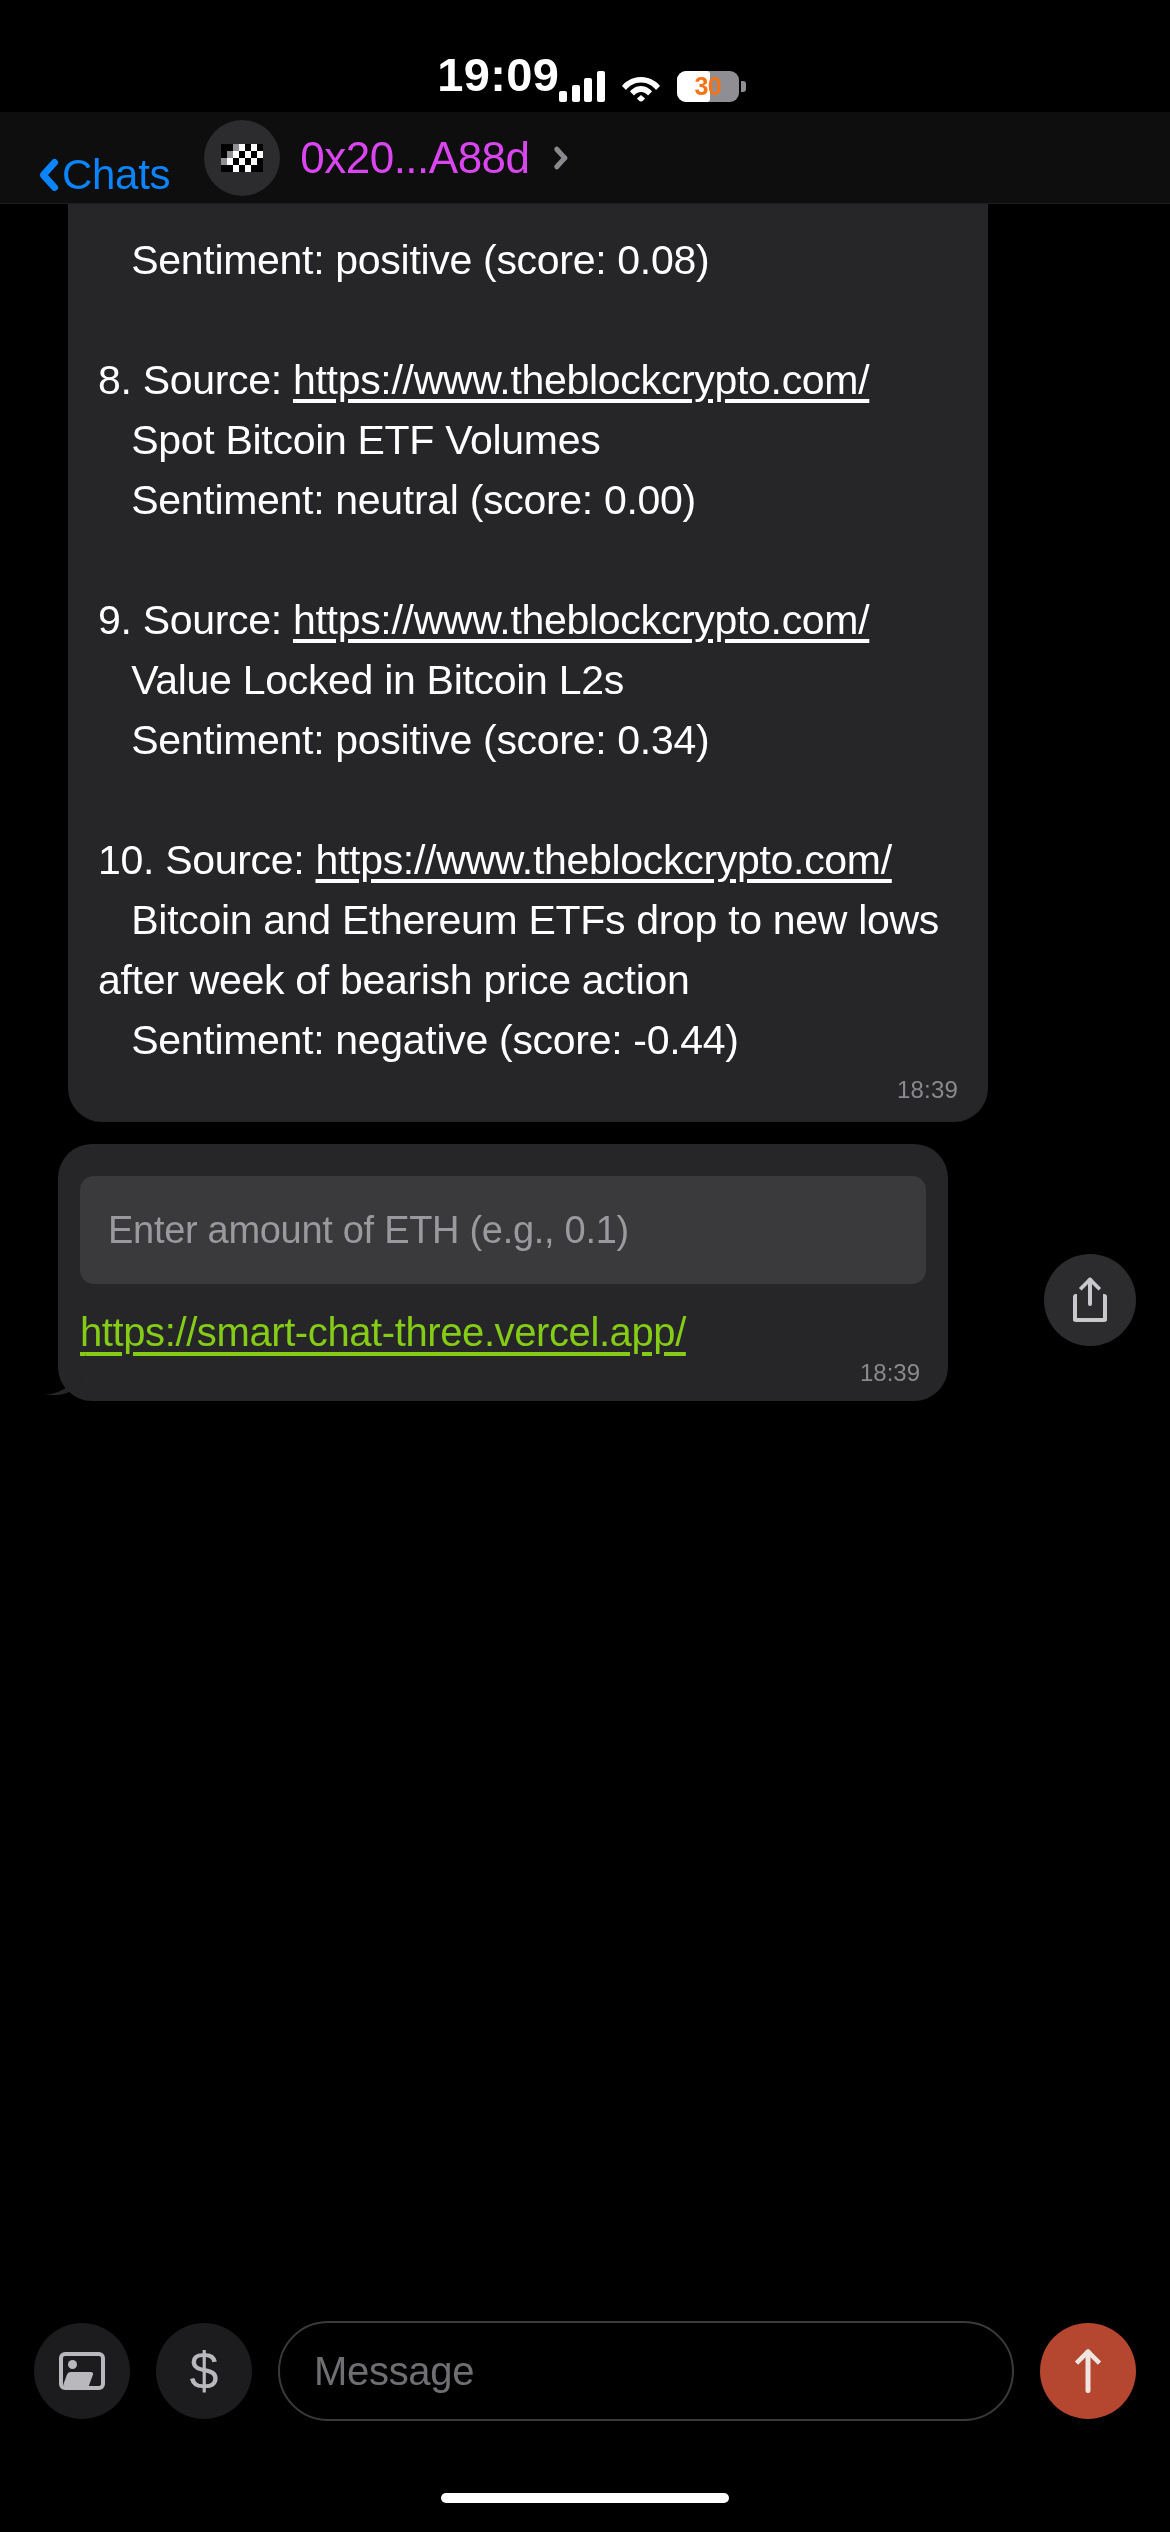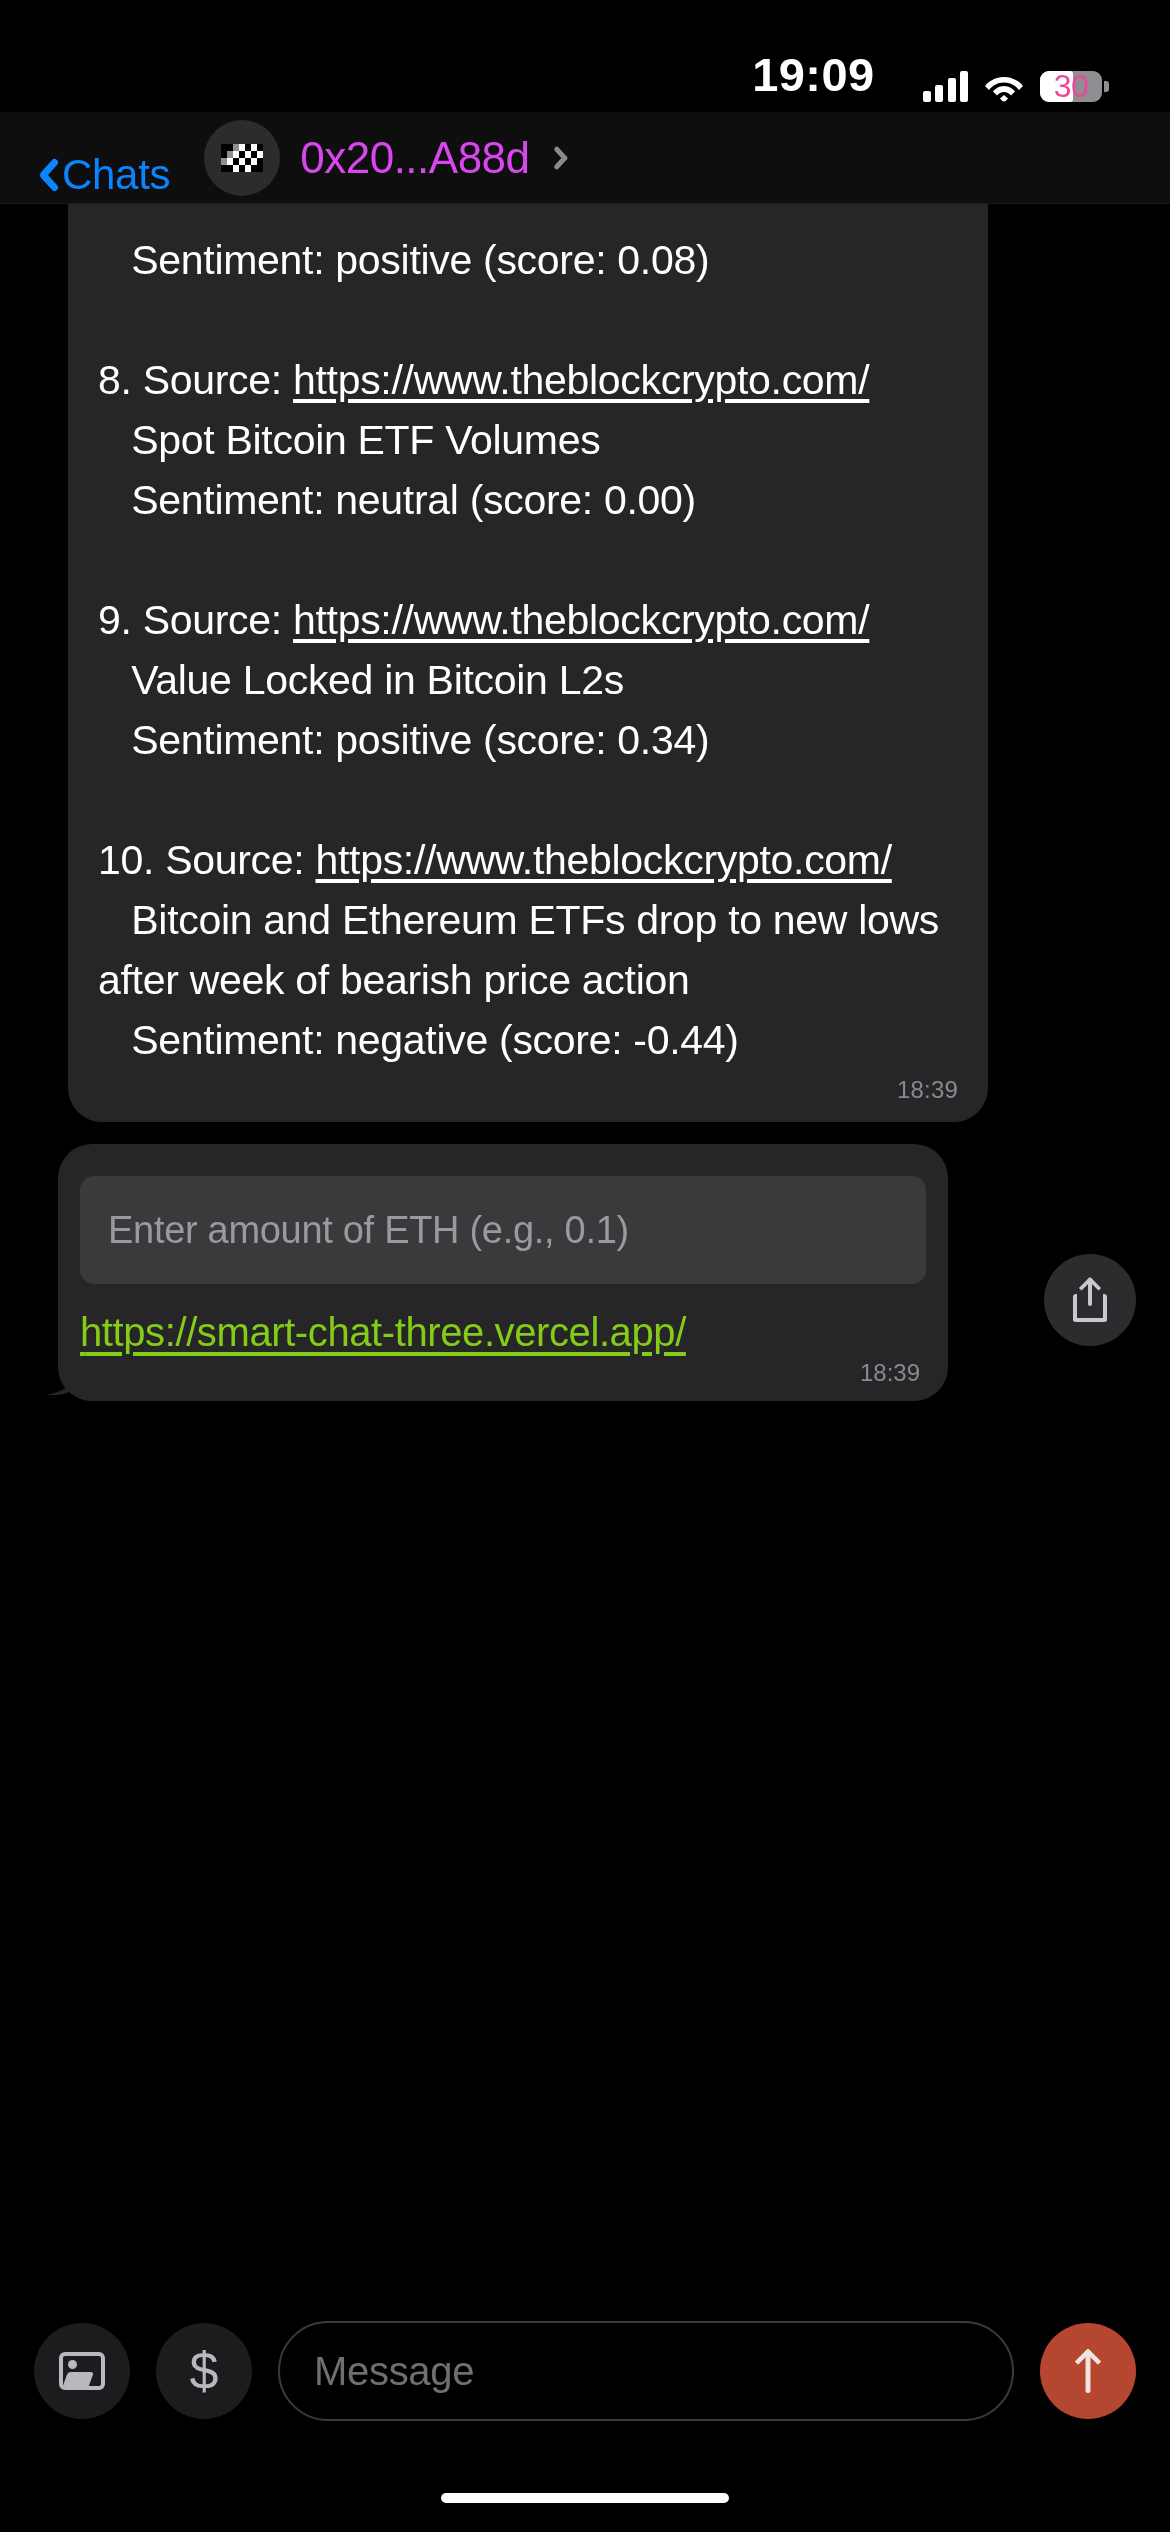--- a/index.html
+++ b/index.html
@@ -7,36 +7,35 @@
     width:1170px; height:2532px;
     background:#000;
     font-family:"Liberation Sans", sans-serif;
     overflow:hidden;
   }
   .phone { position:relative; width:1170px; height:2532px; background:#000; display:flex; flex-direction:column; }
 
   
   .statusbar {
     height:112px; flex:0 0 112px; position:relative;
-    display:flex; align-items:flex-end; justify-content:flex-end;
+    display:flex; align-items:flex-end; justify-content:center;
     padding:0 68px 10px 74px;
-    gap:48px;
   }
   .status-time { color:#fff; font-size:47px; font-weight:600; letter-spacing:0.4px; }
   .status-right { display:flex; align-items:flex-end; gap:16px; }
   .sig { display:flex; align-items:flex-end; gap:4.5px; height:32px; }
   .sig i { display:block; width:8px; background:#fff; border-radius:2px; }
   .sig i:nth-child(1){height:11px;} .sig i:nth-child(2){height:17px;}
   .sig i:nth-child(3){height:24px;} .sig i:nth-child(4){height:31px;}
   .wifi { width:40px; height:30px; position:relative; }
   .batt { position:relative; width:62px; height:31px; }
   .batt-body { position:absolute; inset:0; border-radius:9px; background:#8e8e93; }
   .batt-fill { position:absolute; left:0; top:0; bottom:0; width:33px; border-radius:9px 3px 3px 9px; background:#fff; }
   .batt-num { position:absolute; inset:0; display:flex; align-items:center; justify-content:center;
-              font-size:32px; font-weight:400; color:#ec4899; letter-spacing:-0.5px; z-index:2; }
+              font-size:25px; font-weight:700; color:#f97316; letter-spacing:-0.5px; z-index:2; }
   .batt-cap { position:absolute; right:-7px; top:10px; width:5px; height:11px;
               background:#8e8e93; border-radius:0 3px 3px 0; }
 
   
   .navbar {
     flex:0 0 92px; height:92px; position:relative;
     display:flex; align-items:center; padding:0 30px;
     background:#0e0e0e; border-bottom:1px solid #1c1c1e;
   }
   .nav-back { display:flex; align-items:center; gap:10px; cursor:pointer;margin-top:34px; }

